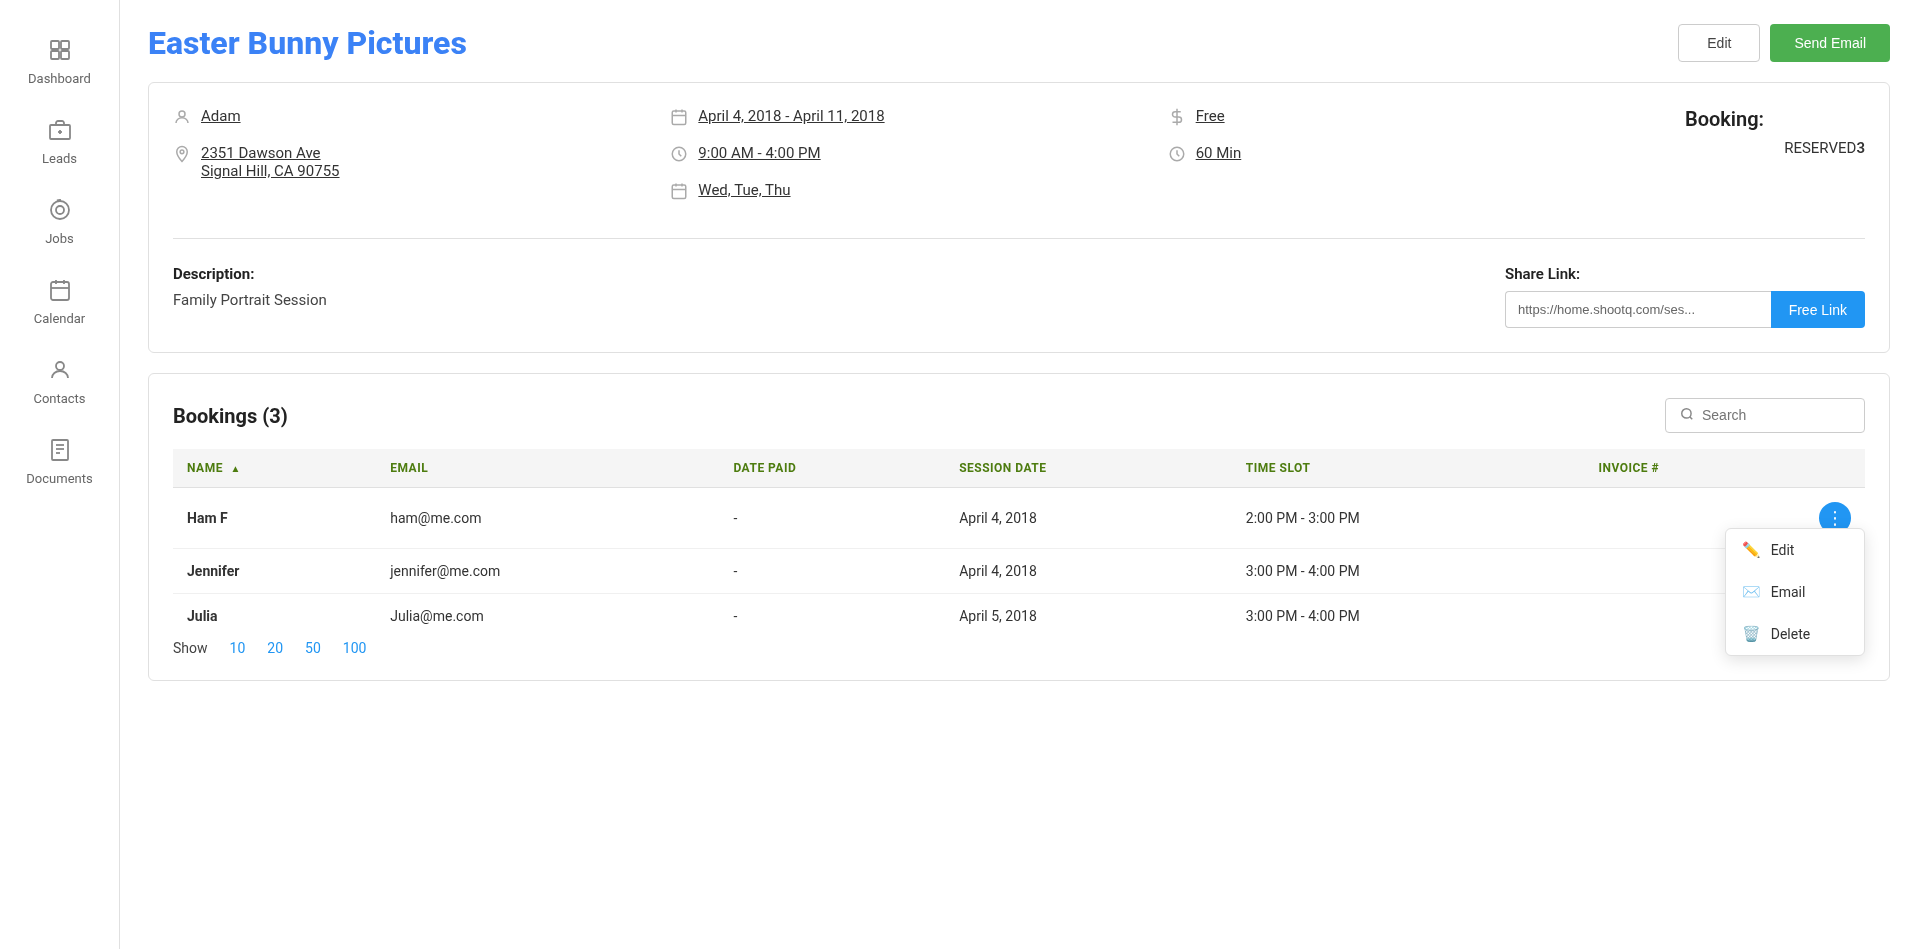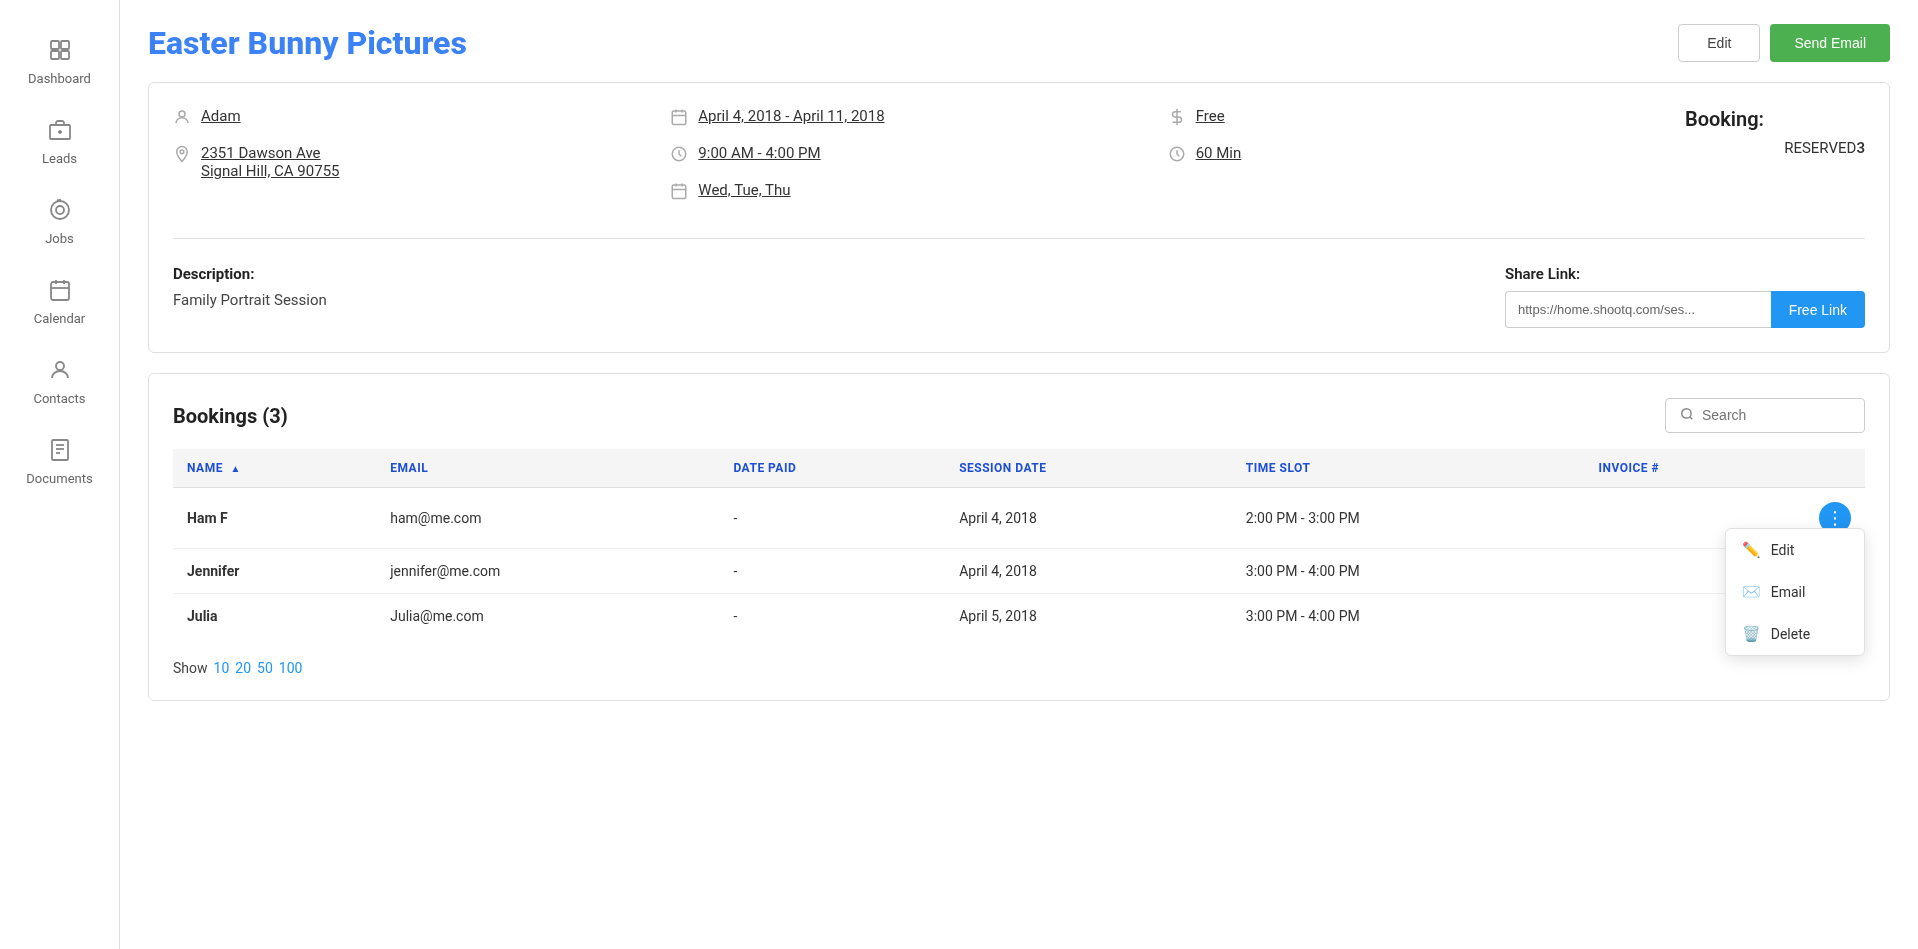--- a/index.html
+++ b/index.html
@@ -227,21 +227,21 @@
     .table {
       width: 100%;
       border-collapse: collapse;
     }
     .table th {
       background: #f5f5f5;
       padding: 12px 14px;
       text-align: left;
       font-size: 12px;
       font-weight: 700;
-      color: #1d4ed8;
+      color: #4d7c0f;
       letter-spacing: 0.5px;
       text-transform: uppercase;
       border-bottom: 1px solid #e0e0e0;
     }
     .table th.sortable { cursor: pointer; }
     .sort-arrow { margin-left: 4px; font-size: 10px; }
     .table td {
       padding: 14px 14px;
       font-size: 14px;
       color: #333;
@@ -285,22 +285,22 @@
       font-size: 14px;
       color: #333;
       cursor: pointer;
     }
     .context-menu-icon { font-size: 15px; color: #555; }
 
     
     .pagination {
       display: flex;
       align-items: flex-end;
-      gap: 6px;
-      margin-top: 22px;
+      gap: 22px;
+      margin-top: 2px;
       font-size: 14px;
       color: #444;
     }
     .pagination-link {
       color: #2196F3;
       text-decoration: none;
       cursor: pointer;
       font-size: 14px;
     }
   </style>

